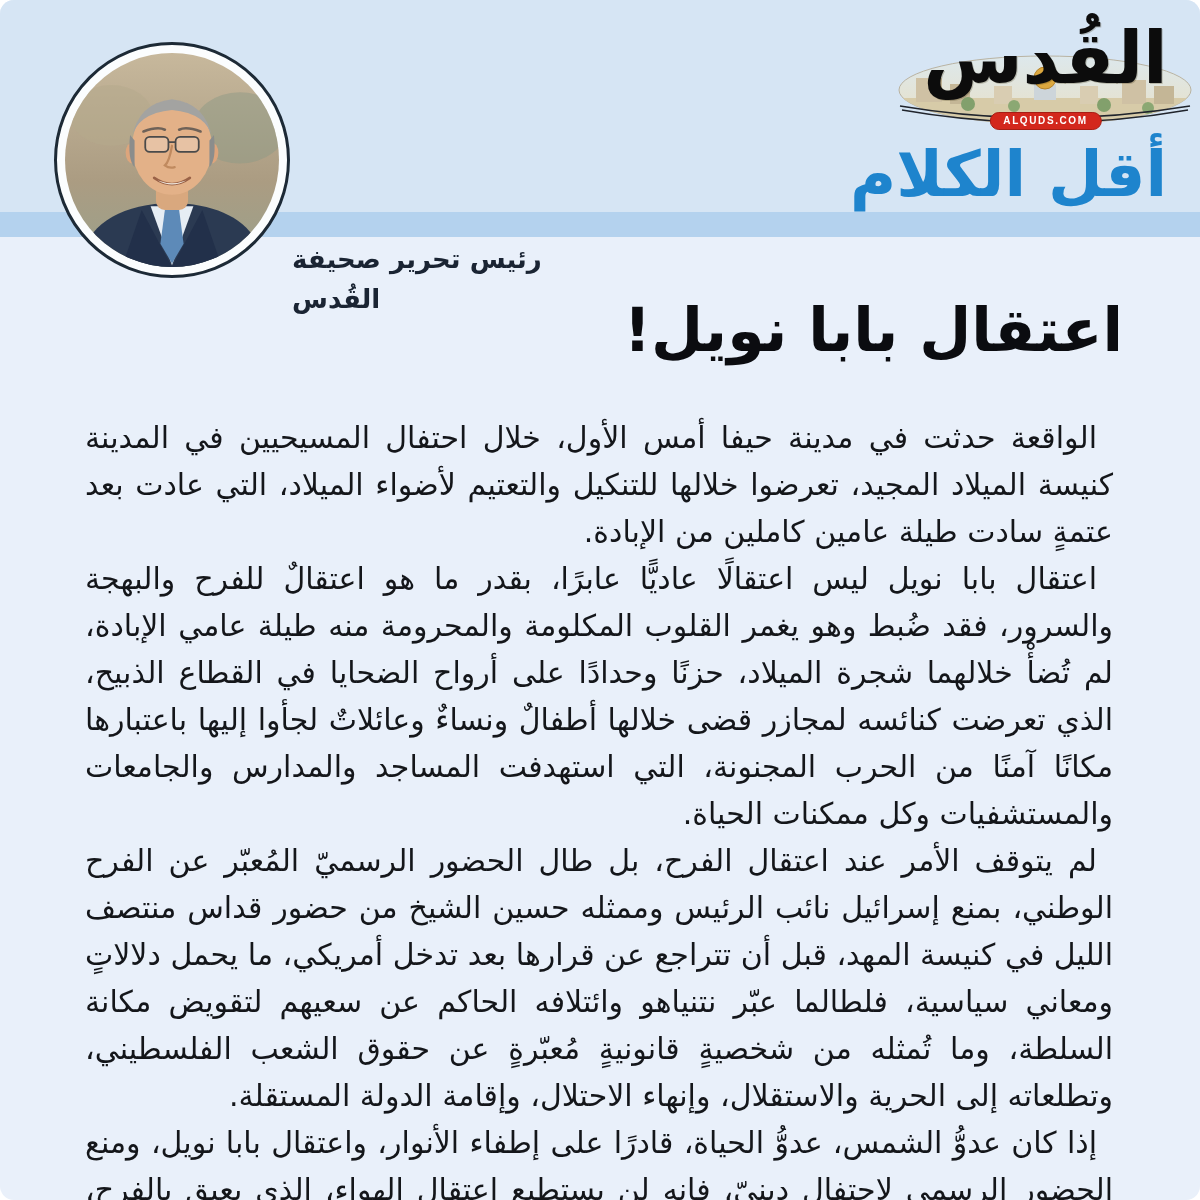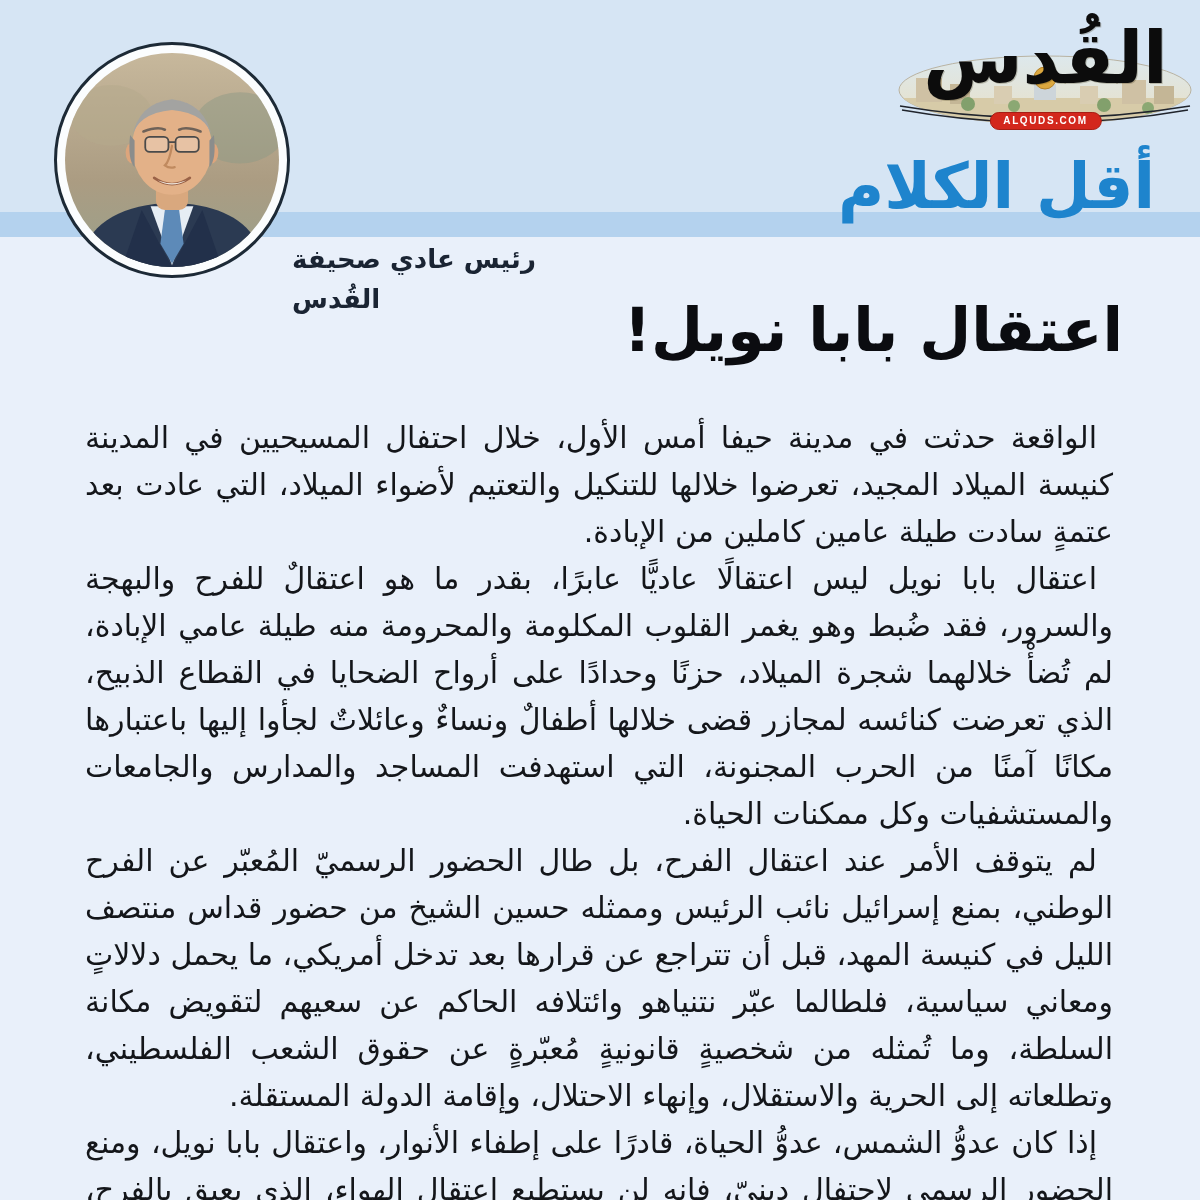--- a/index.html
+++ b/index.html
@@ -2,38 +2,38 @@
 <html lang="ar" style="--header-bg: #d6e5f4; --band-bg: #b4d2ee; --body-bg: #e9f0fa; --accent-blue: #1e84cd; --banner-red: #d3271c; --ink: #14161a; --role-ink: #1a2433;"><head>
 <meta charset="utf-8">
 <style>
   :root{
     --header-bg:#d6e5f4; --band-bg:#b4d2ee; --body-bg:#e9f0fa;
     --accent-blue:#1e84cd; --banner-red:#d3271c; --ink:#14161a; --role-ink:#1a2433;
   }
   *{box-sizing:border-box;}
   html,body{margin:0;padding:0;}
   body{width:1200px;height:1200px;font-family:"DejaVu Sans",sans-serif;}
-  .page{position:relative;width:1200px;height:1200px;overflow:hidden;background:var(--body-bg);}
+  .page{position:relative;width:1200px;height:1200px;overflow:hidden;background:var(--body-bg);border-radius:14px;}
 
   
   .bg-header{position:absolute;top:0;left:0;right:0;height:212px;background:var(--header-bg);}
   .bg-band{position:absolute;top:212px;left:0;right:0;height:25px;background:var(--band-bg);}
 
   
   .masthead{position:absolute;inset:0;}
   .logo{position:absolute;left:898px;top:26px;width:295px;height:106px;}
   .logo svg{position:absolute;inset:0;}
   .logo-name{position:absolute;left:0;right:0;top:-4px;text-align:center;direction:rtl;
     font-size:72px;line-height:1;font-weight:bold;color:#0c0c0c;
     font-family:"DejaVu Sans",sans-serif;text-shadow:1px 1px 0 rgba(60,50,20,.25);}
   .logo-banner{position:absolute;left:50%;transform:translateX(-50%);top:86px;
     background:var(--banner-red);color:#fff;font-size:10px;line-height:14px;font-weight:bold;
     letter-spacing:1.6px;padding:1px 13px;border-radius:9px;font-family:"Liberation Sans",sans-serif;
     border:1px solid #a81d14;white-space:nowrap;}
-  .column-title{position:absolute;top:140px;right:33px;margin:12px;direction:rtl;
+  .column-title{position:absolute;top:140px;right:33px;margin:0;direction:rtl;
     font-size:63px;line-height:1.1;font-weight:bold;color:var(--accent-blue);}
 
   
   .author-block{position:absolute;inset:0;}
   .portrait{position:absolute;left:54px;top:42px;width:236px;height:236px;padding:8px;
     border:3px solid #1d2a36;border-radius:50%;background:#fbfdfe;z-index:5;}
   .photo{width:100%;height:100%;border-radius:50%;overflow:hidden;}
   .author-name{position:absolute;left:260px;top:166px;width:292px;direction:rtl;text-align:right;
     font-size:38px;line-height:1.2;font-weight:bold;color:#0c0d10;z-index:6;white-space:nowrap;}
   .author-name .bullet{font-size:26px;vertical-align:4px;padding-left:8px;}
@@ -124,21 +124,21 @@
           <rect x="90" y="94" width="26" height="17" rx="5" fill="#f4f6f8" fill-opacity=".25" stroke="#4a4a4a" stroke-width="2"></rect>
           <rect x="124" y="94" width="26" height="17" rx="5" fill="#f4f6f8" fill-opacity=".25" stroke="#4a4a4a" stroke-width="2"></rect>
           <line x1="116" y1="100" x2="124" y2="100" stroke="#4a4a4a" stroke-width="2"></line>
           <path d="M120,104 Q117,122 112,126 Q117,130 123,128" stroke="#c08a5f" stroke-width="2.5" fill="none" stroke-linecap="round"></path>
           <path d="M100,140 Q120,154 140,140" stroke="#9a6247" stroke-width="3" fill="none" stroke-linecap="round"></path>
           <path d="M104,143 Q120,152 136,143 Q120,149 104,143 Z" fill="#f3ece2"></path>
         </svg>
       </div>
     </div>
     <div class="author-role">
-      <div>رئيس عادي صحيفة القُدس</div>
+      <div>رئيس تحرير صحيفة القُدس</div>
     </div>
   </div>
 
   <div class="article">
     <h1 class="article-title">اعتقال بابا نويل!</h1>
     <div class="article-body">
       <p>الواقعة حدثت في مدينة حيفا أمس الأول، خلال احتفال المسيحيين في المدينة كنيسة الميلاد المجيد، تعرضوا خلالها للتنكيل والتعتيم لأضواء الميلاد، التي عادت بعد عتمةٍ سادت طيلة عامين كاملين من الإبادة.</p>
       <p>اعتقال بابا نويل ليس اعتقالًا عاديًّا عابرًا، بقدر ما هو اعتقالٌ للفرح والبهجة والسرور، فقد ضُبط وهو يغمر القلوب المكلومة والمحرومة منه طيلة عامي الإبادة، لم تُضأْ خلالهما شجرة الميلاد، حزنًا وحدادًا على أرواح الضحايا في القطاع الذبيح، الذي تعرضت كنائسه لمجازر قضى خلالها أطفالٌ ونساءٌ وعائلاتٌ لجأوا إليها باعتبارها مكانًا آمنًا من الحرب المجنونة، التي استهدفت المساجد والمدارس والجامعات والمستشفيات وكل ممكنات الحياة.</p>
       <p>لم يتوقف الأمر عند اعتقال الفرح، بل طال الحضور الرسميّ المُعبّر عن الفرح الوطني، بمنع إسرائيل نائب الرئيس وممثله حسين الشيخ من حضور قداس منتصف الليل في كنيسة المهد، قبل أن تتراجع عن قرارها بعد تدخل أمريكي، ما يحمل دلالاتٍ ومعاني سياسية، فلطالما عبّر نتنياهو وائتلافه الحاكم عن سعيهم لتقويض مكانة السلطة، وما تُمثله من شخصيةٍ قانونيةٍ مُعبّرةٍ عن حقوق الشعب الفلسطيني، وتطلعاته إلى الحرية والاستقلال، وإنهاء الاحتلال، وإقامة الدولة المستقلة.</p>
       <p>إذا كان عدوُّ الشمس، عدوُّ الحياة، قادرًا على إطفاء الأنوار، واعتقال بابا نويل، ومنع الحضور الرسمي لاحتفالٍ دينيّ، فإنه لن يستطيع اعتقال الهواء، الذي يعبق بالفرح، ويضيء القلوب المكلومة بنجمة الميلاد، التي تُبشّر بالحياة، وتعد بانتهاء الظلم، وانحسار الظلام مهما طال.</p>

